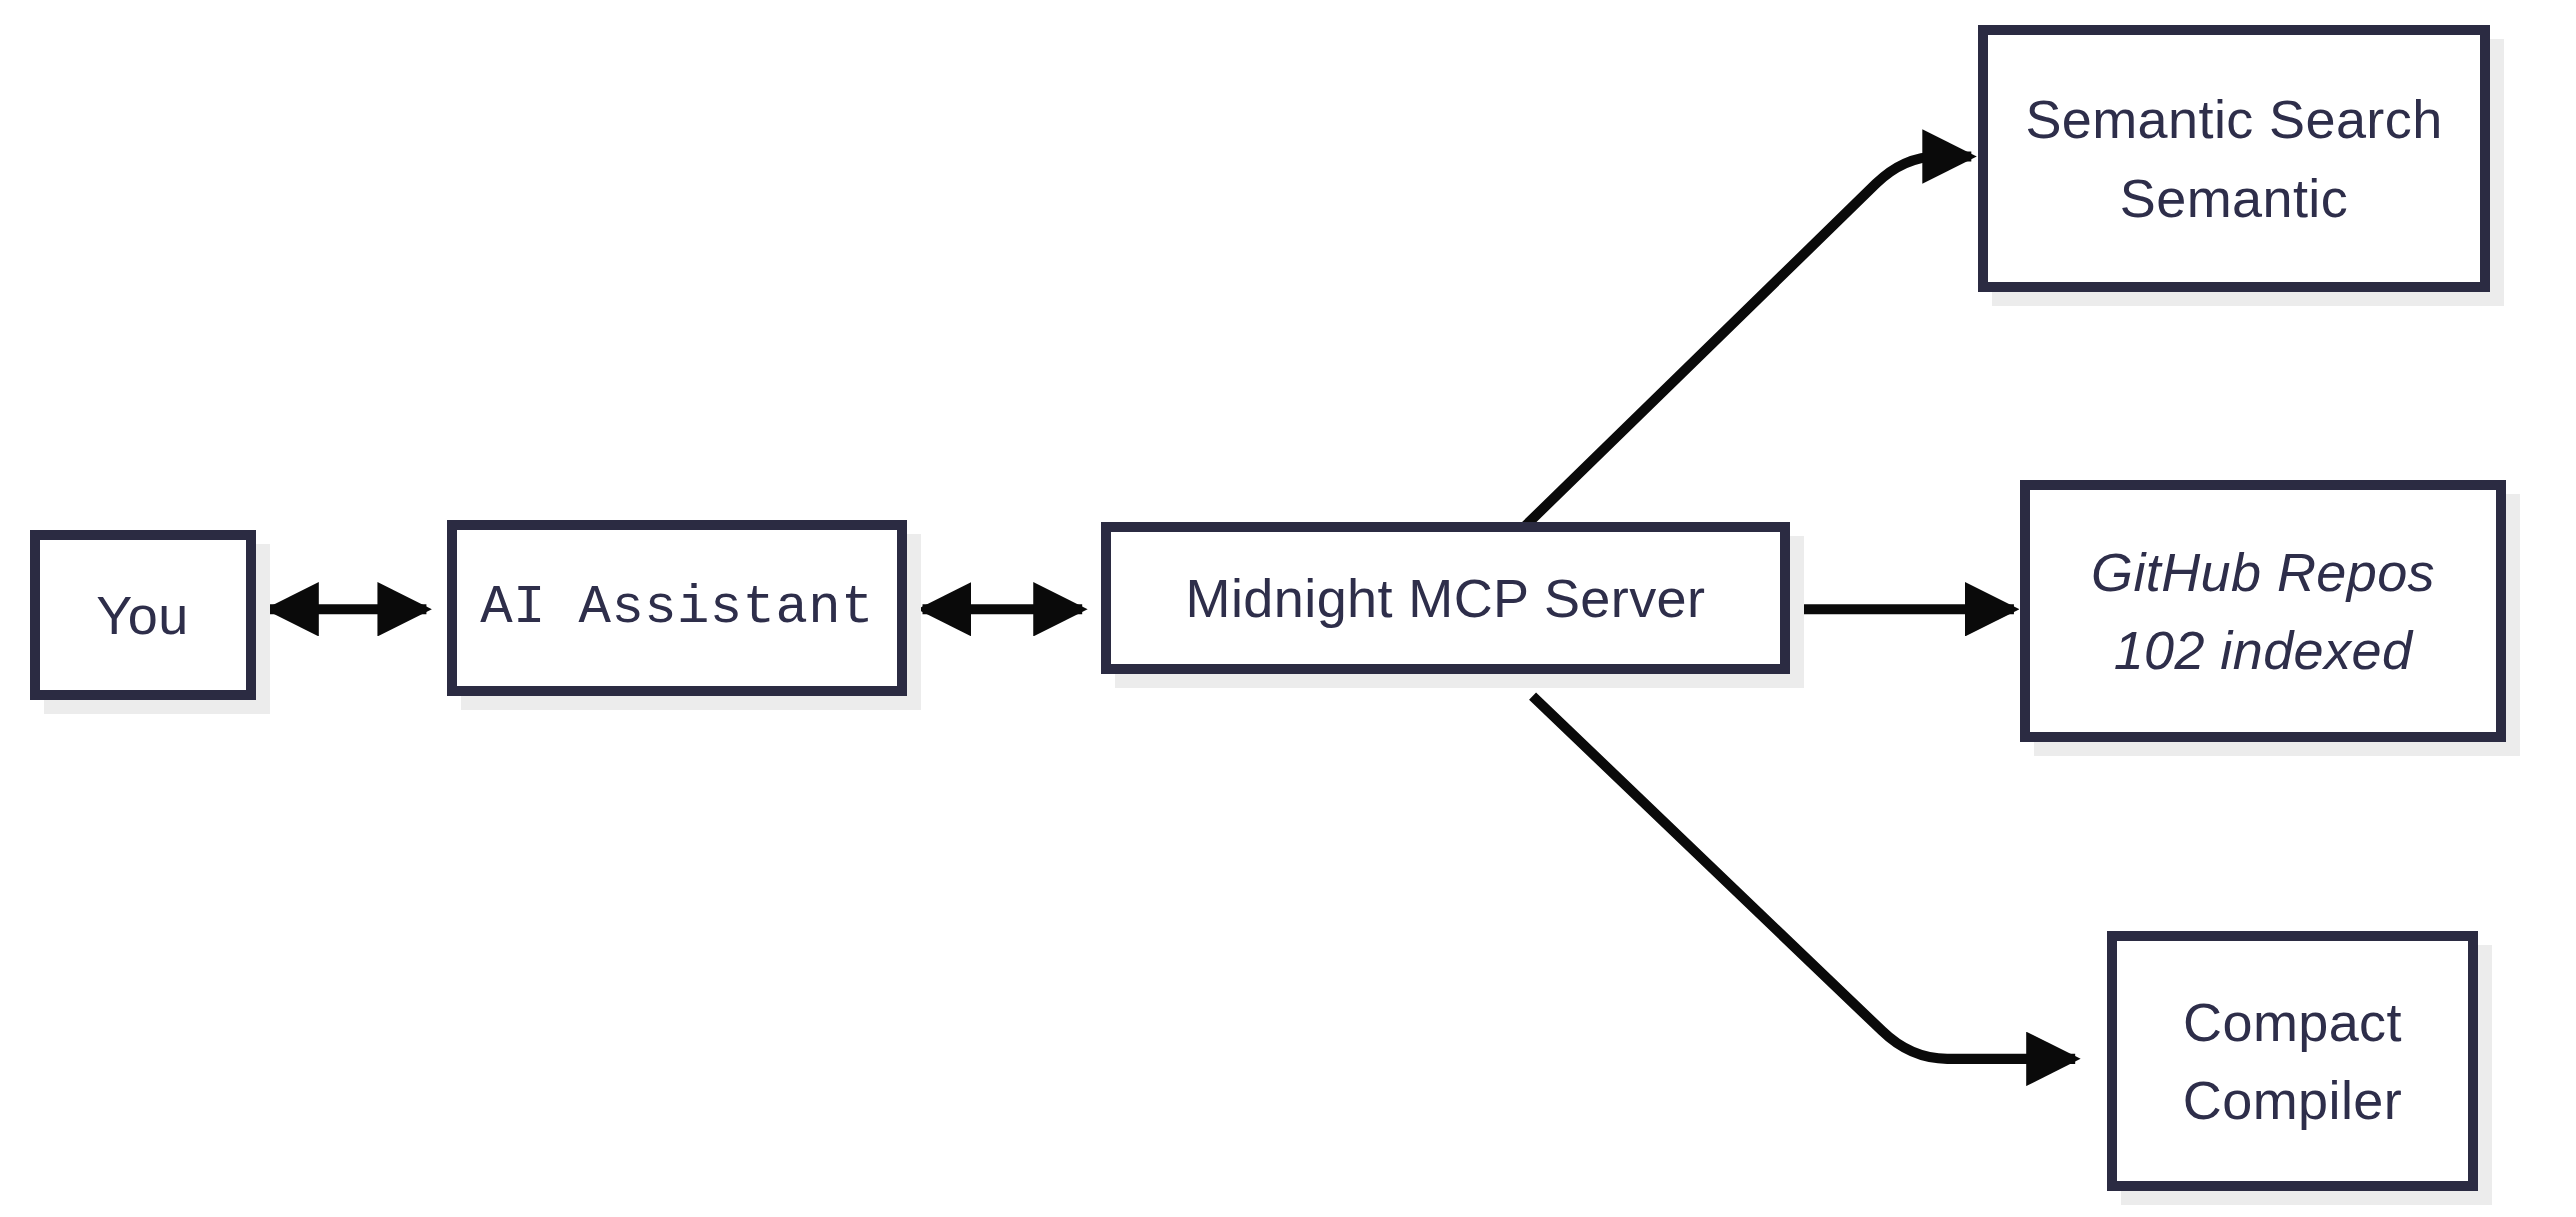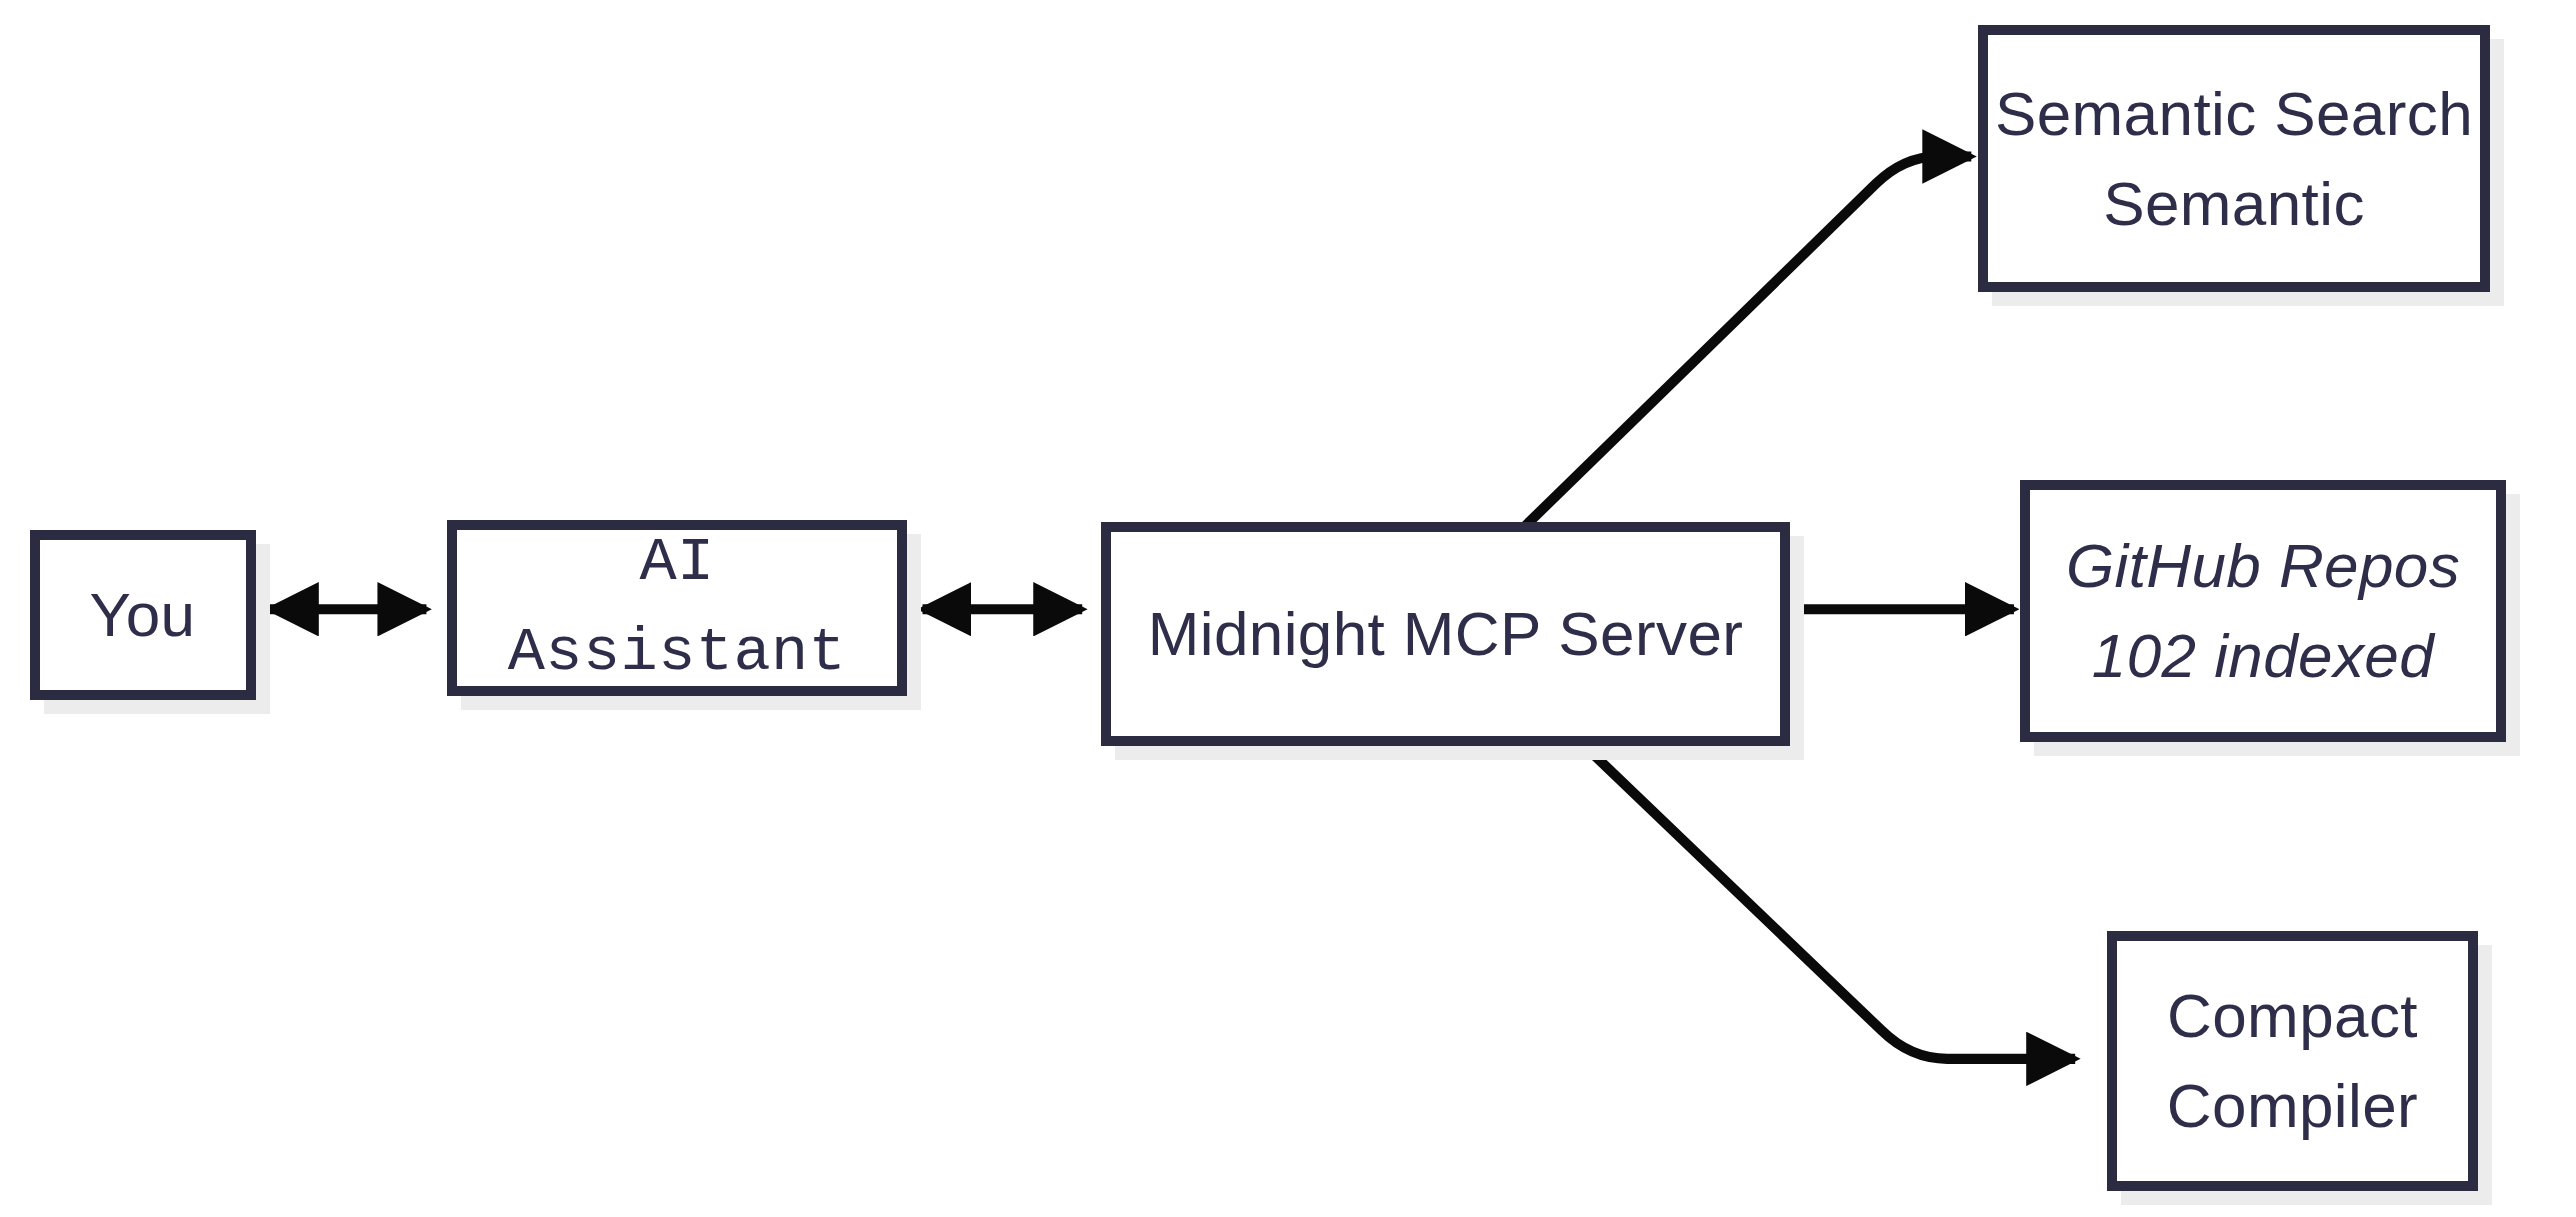--- a/index.html
+++ b/index.html
@@ -39,28 +39,28 @@
     position: absolute;
     background: var(--background);
     border: 10px solid var(--node-border);
     box-shadow: 14px 14px 0 0 var(--shadow);
     display: flex;
     flex-direction: column;
     align-items: center;
     justify-content: center;
     text-align: center;
     color: var(--node-text);
-    font-size: 62px;
+    font-size: 54px;
     font-weight: 500;
     line-height: 1.45;
     letter-spacing: 0.4px;
   }
   .node-you       { left: 29.5px;   top: 522px;  width: 226px; height: 170px; margin-top: 8px; }
   .node-assistant { left: 447px;  top: 520px;  width: 460px; height: 176px; font-family: Liberation Mono, monospace; }
-  .node-server    { left: 1101px; top: 522px;  width: 689px; height: 224px; align-items: center; }
+  .node-server    { left: 1101px; top: 522px;  width: 689px; height: 152px; align-items: center; }
   .node-semantic  { left: 1978px; top: 25px;   width: 512px; height: 267px; }
   .node-github    { left: 2020px; top: 480px;  width: 486px; height: 262px; font-style: italic; }
   .node-compiler  { left: 2081px; top: 931px; width: 371px; height: 260px; margin-left: 26px; }
 </style>
 </head>
 <body>
 
 <div class="canvas">
 
   <svg class="edges-layer" viewBox="0 0 3323 1570" xmlns="http://www.w3.org/2000/svg">

